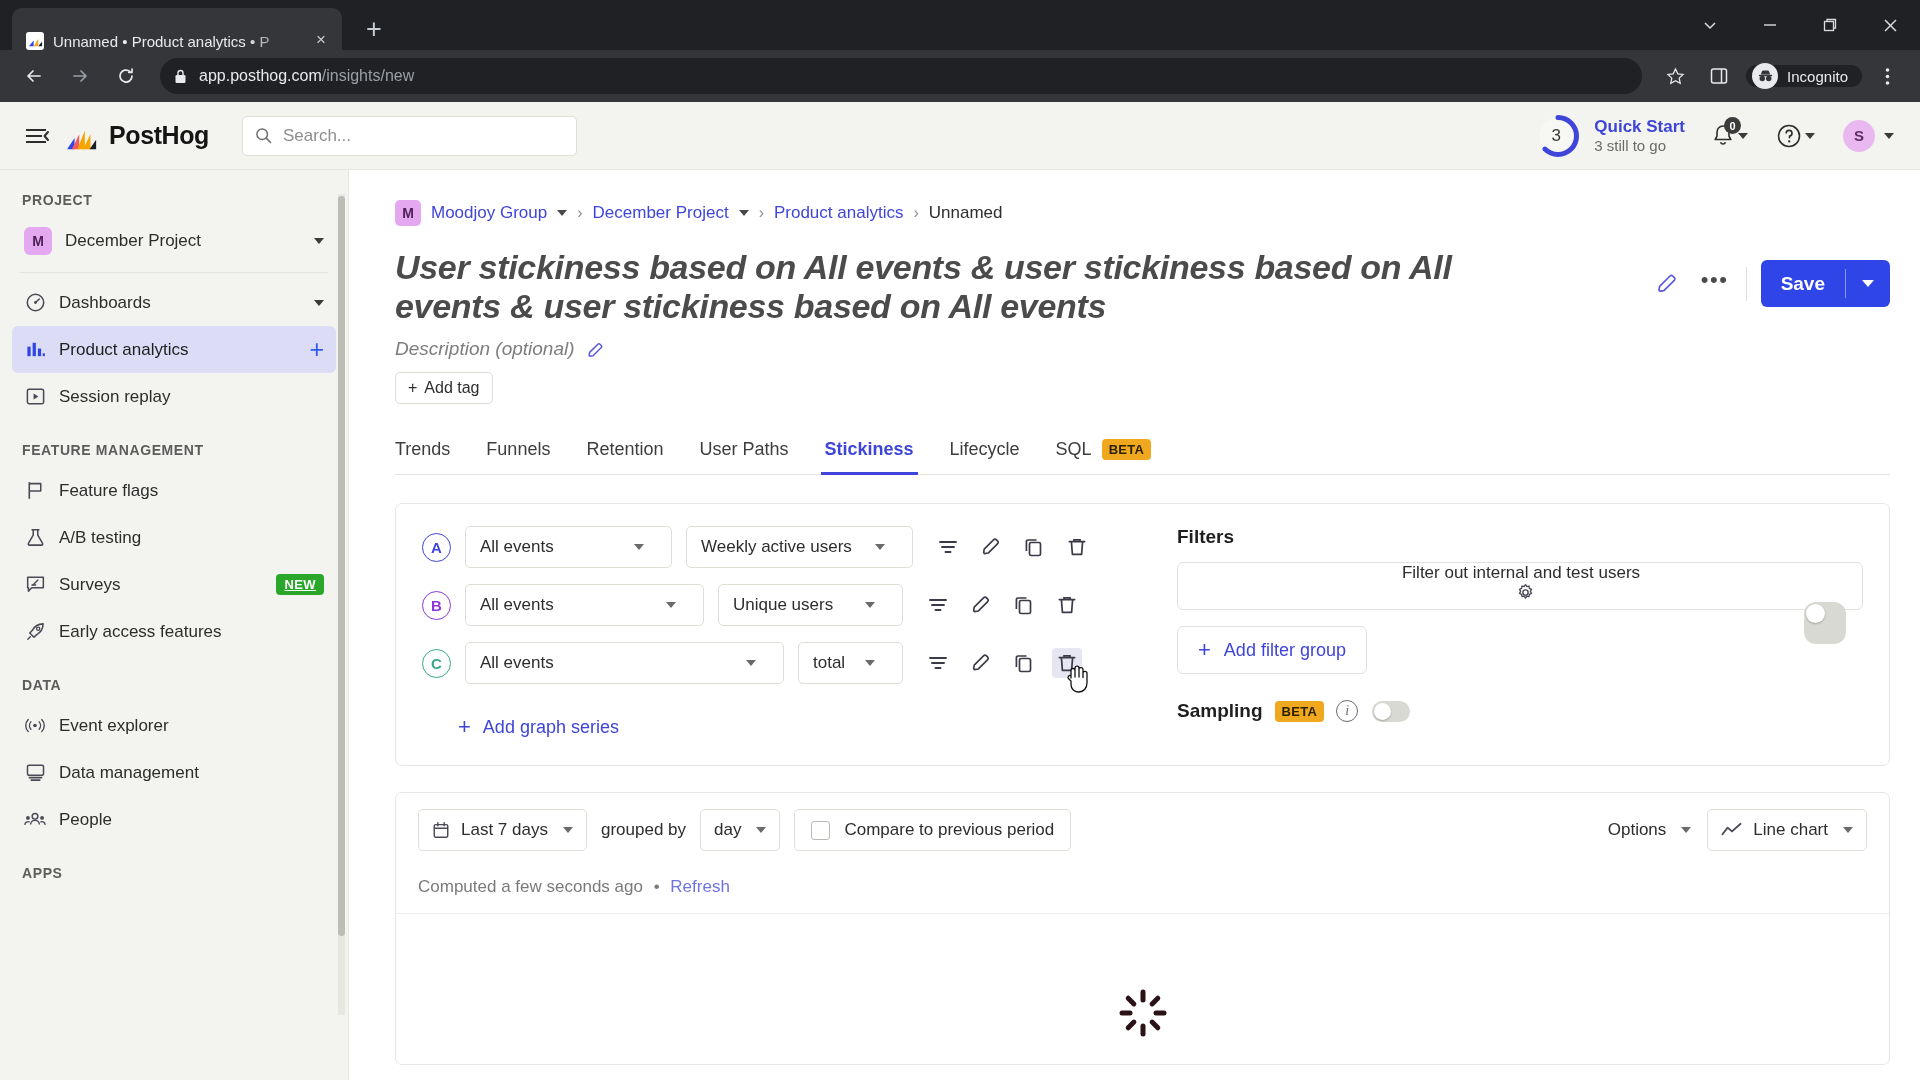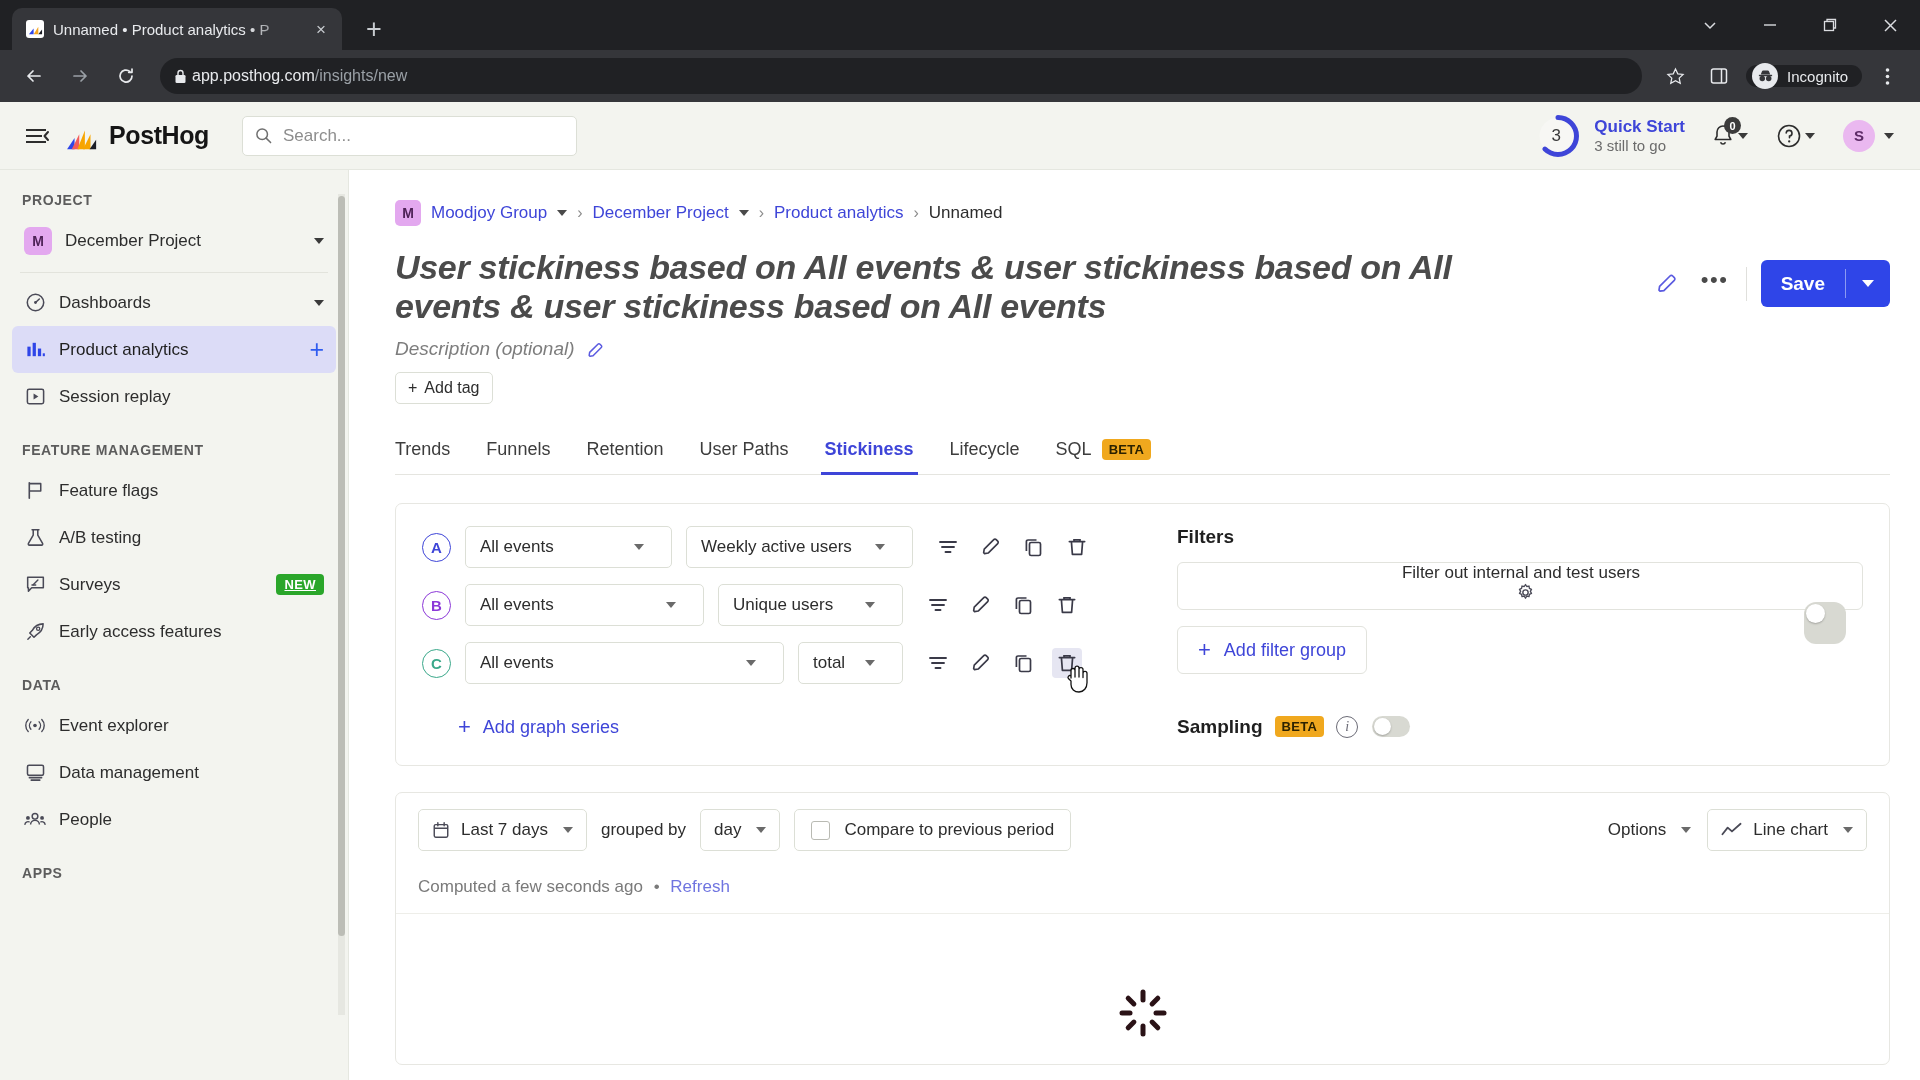--- a/index.html
+++ b/index.html
@@ -20,21 +20,21 @@
     display: flex;
     align-items: flex-end;
     padding-left: 12px;
     position: relative;
   }
   .tab {
     height: 42px;
     background: #35363a;
     border-radius: 10px 10px 0 0;
     display: flex;
-    align-items: center;
+    align-items: flex-end;
     padding: 0 10px 0 14px;
     min-width: 330px;
     max-width: 330px;
     gap: 9px;
   }
   .tab-favicon {
     width: 18px; height: 18px;
     border-radius: 3px;
     background: #fff;
     display: flex; align-items: center; justify-content: center;
@@ -87,21 +87,21 @@
   }
   .omnibox {
     flex: 1;
     height: 36px;
     background: #202124;
     border-radius: 18px;
     display: flex;
     align-items: center;
     padding: 0 14px;
     margin: 0 8px;
-    gap: 5px;
+    gap: 12px;
   }
   .omnibox .url { font-size: 16px; color: #e8eaed; white-space: nowrap; }
   .omnibox .url .dim { color: #9aa0a6; }
   .tb-icon {
     width: 38px; height: 38px;
     display: flex; align-items: center; justify-content: center;
     color: #e8eaed;
     flex: 0 0 auto;
   }
   .incognito-pill {
@@ -352,21 +352,21 @@
   }
   .add-filter-group {
     margin-top: 16px;
     display: inline-flex; align-items: center; gap: 13px;
     border: 1px solid #e2e3dd; border-radius: 6px;
     background: #fff;
     height: 48px; padding: 0 20px;
     color: #3e45d8; font-size: 18px;
   }
   .add-filter-group .p { font-size: 22px; line-height: 1; }
-  .sampling-row { display: flex; align-items: flex-start; gap: 12px; margin-top: 42px; }
+  .sampling-row { display: flex; align-items: flex-end; gap: 12px; margin-top: 26px; }
   .sampling-lbl { font-size: 19px; font-weight: bold; color: #1f1f1f; }
   .info-circle {
     width: 22px; height: 22px; border-radius: 50%;
     border: 1.6px solid #6b6b76;
     color: #6b6b76; font-size: 14px; font-style: italic;
     display: flex; align-items: center; justify-content: center;
     font-family: "Liberation Serif", serif;
   }
   .toggle.sm { width: 38px; height: 21px; margin-left: 2px; flex: 0 0 38px; }
   .toggle.sm .knob { width: 17px; height: 17px; }

